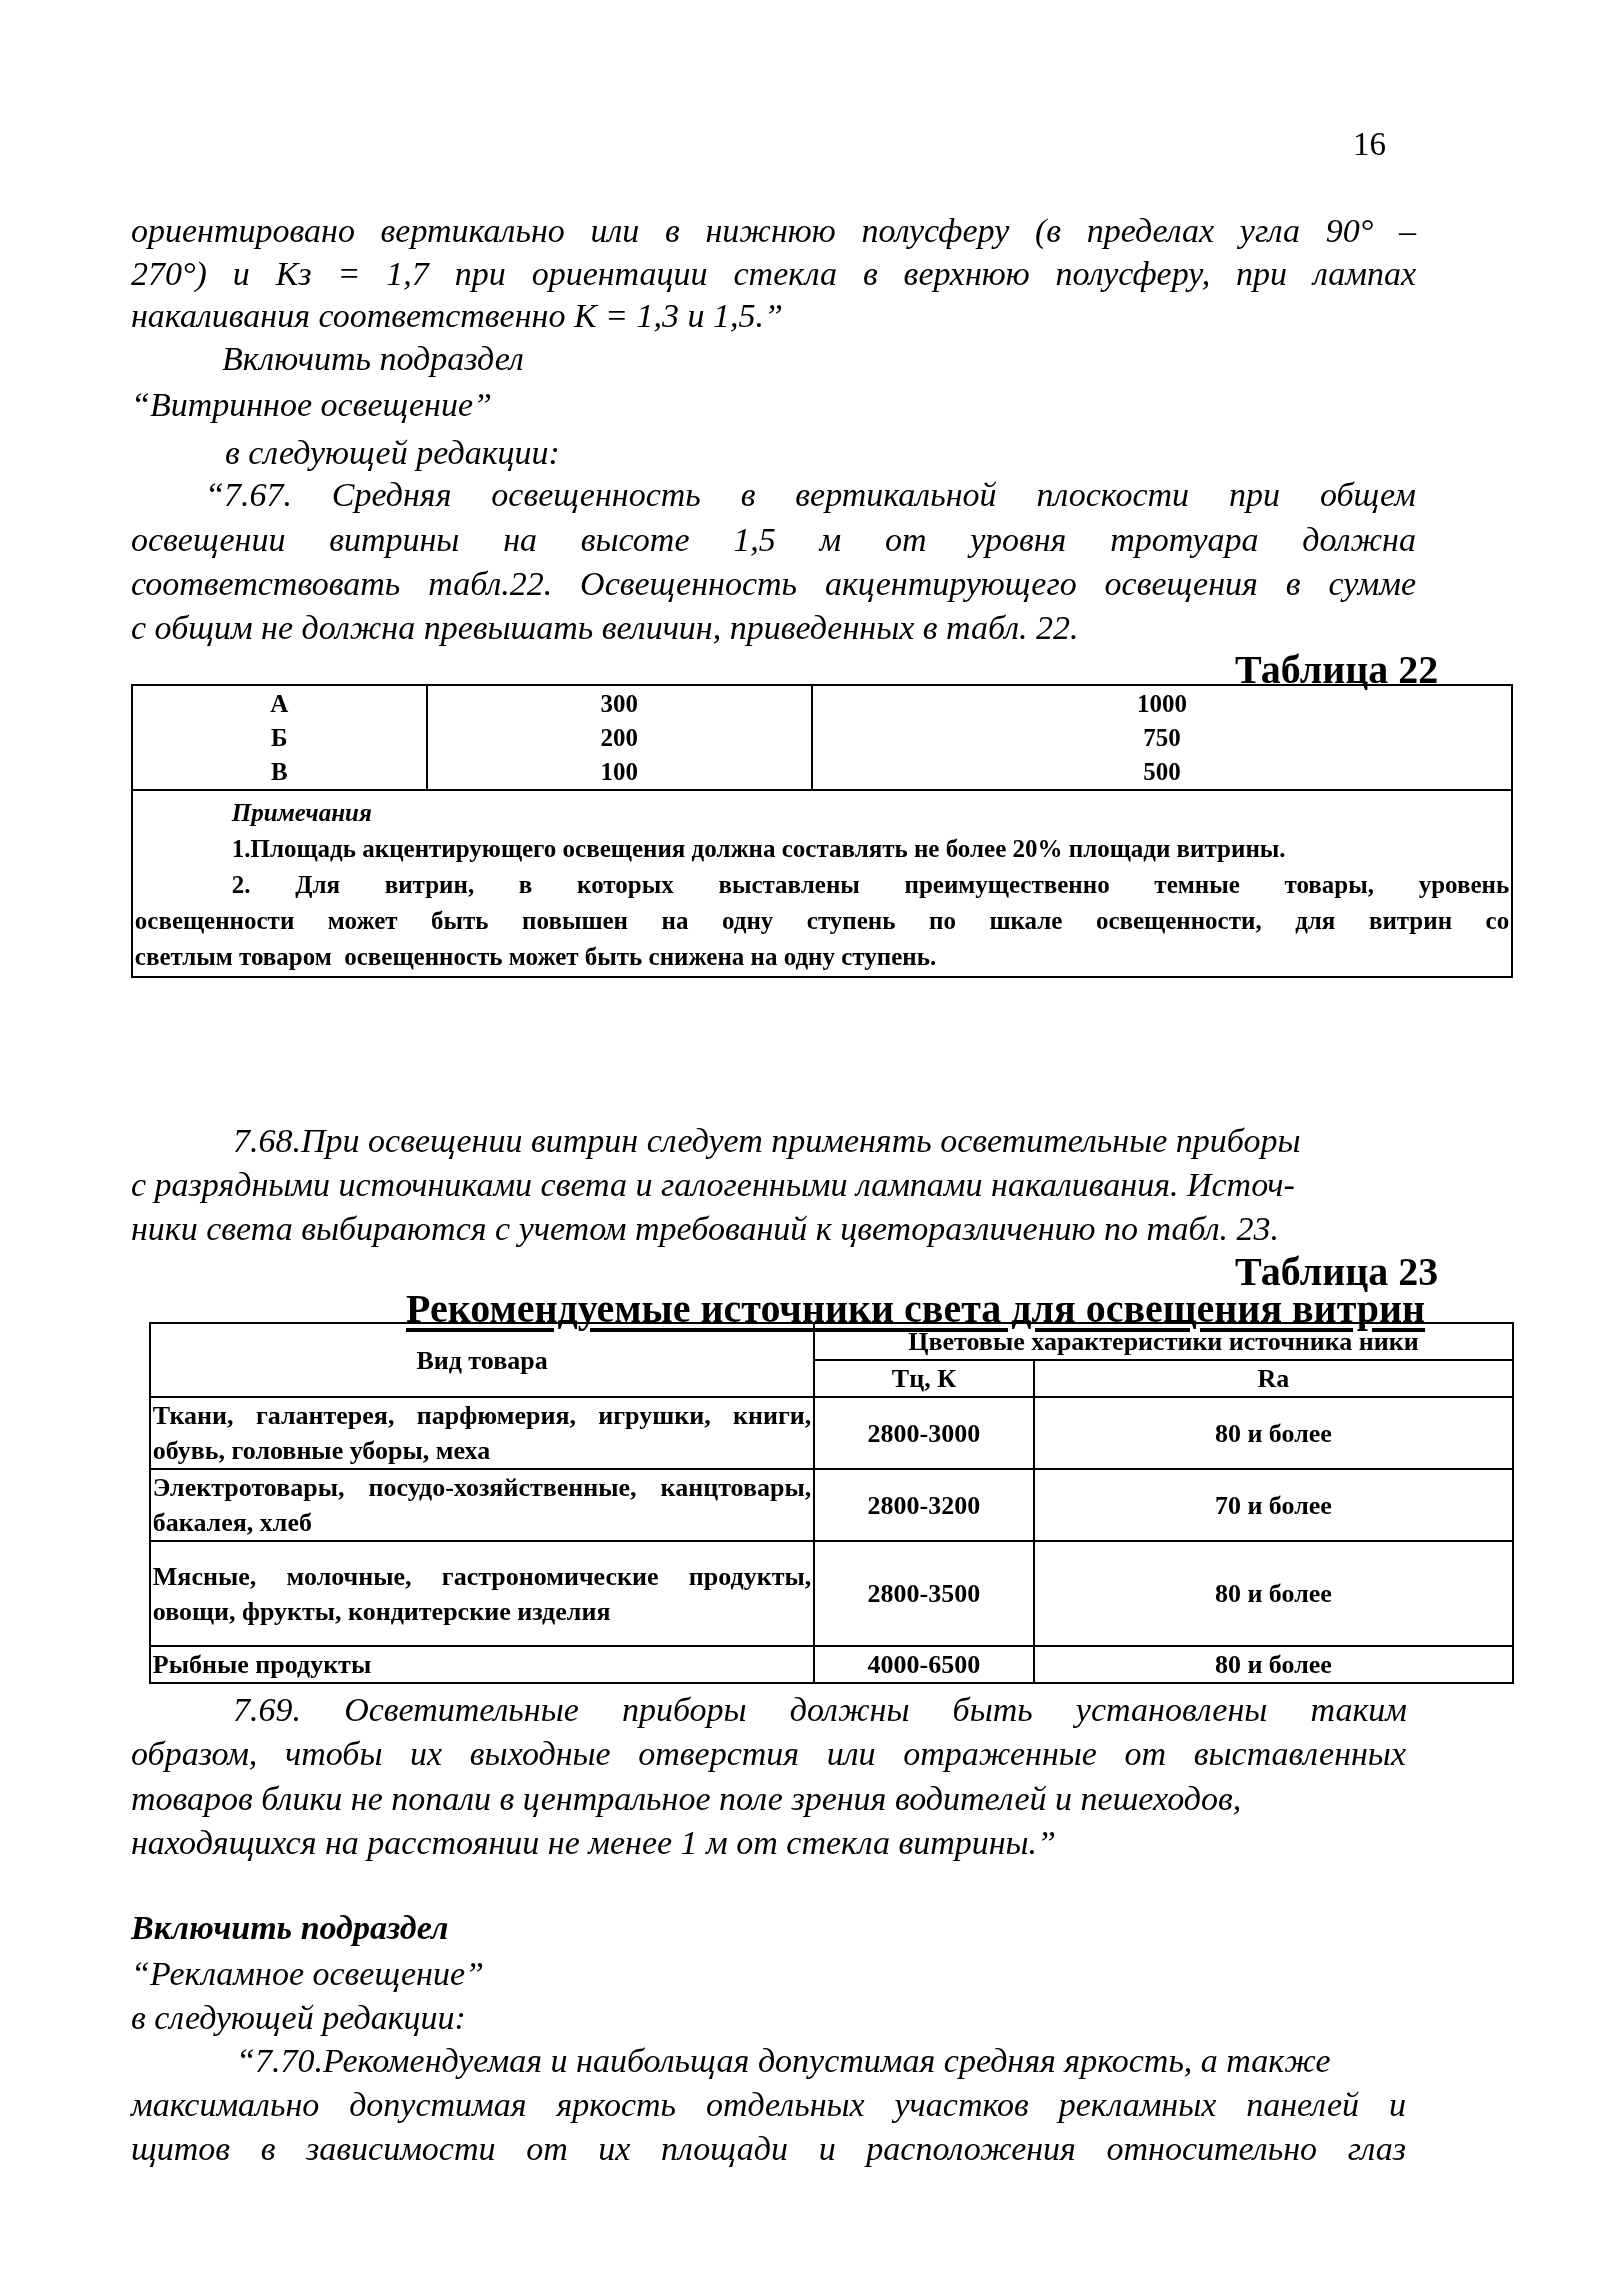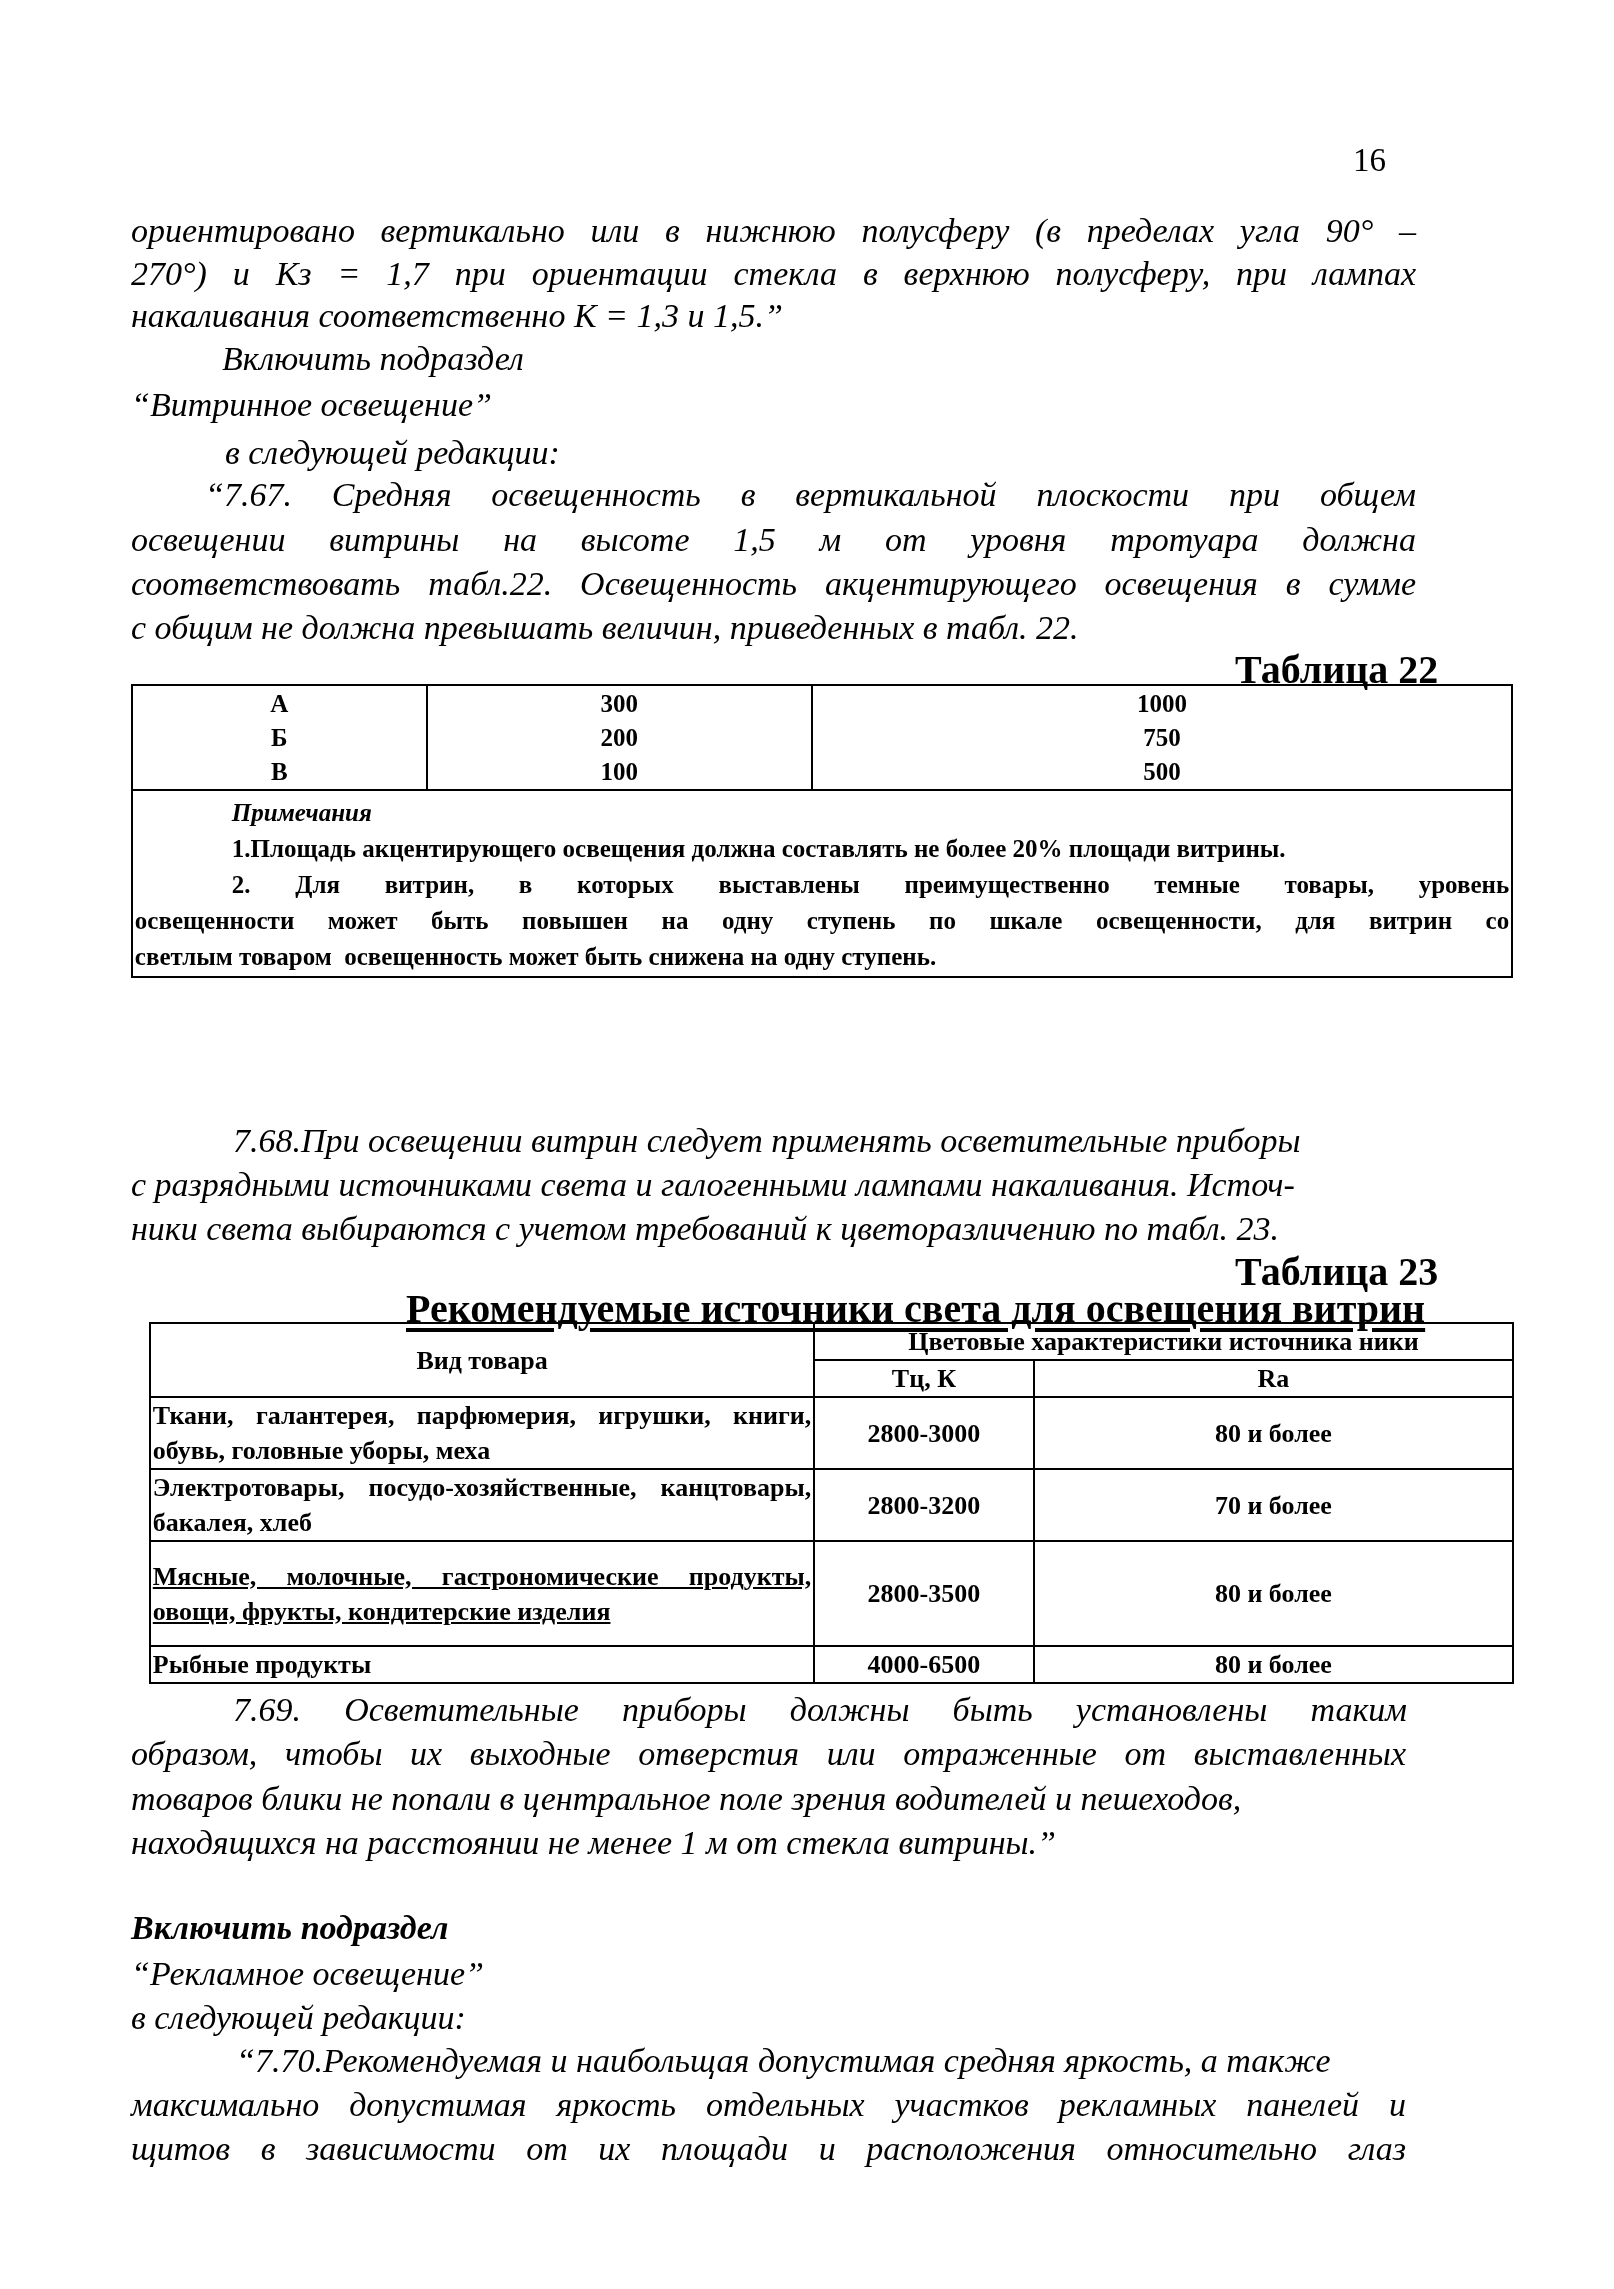--- a/index.html
+++ b/index.html
@@ -6,21 +6,21 @@
     body {
       width: 1614px; height: 2290px; position: relative; overflow: hidden;
       font-family: "Liberation Serif", "DejaVu Serif", serif;
       color: #000;
     }
     .line {
       position: absolute; left: 131px; width: 1285px;
       font-size: 34px; line-height: 42px; white-space: nowrap; font-style: italic;
     }
     .just { text-align: justify; text-align-last: justify; }
-    .page-num { position: absolute; left: 1353px; top: 142px; font-size: 33px; }
+    .page-num { position: absolute; left: 1353px; top: 126px; font-size: 33px; }
     .ital { font-style: italic; }
     .bold { font-weight: bold; }
     .center { text-align: left; }
     .tbl-caption { position: absolute; font-size: 40px; font-weight: bold; }
 
     table { border-collapse: collapse; position: absolute; }
     td { border: 2.3px solid #000; padding: 0 5.5px; vertical-align: middle; }
     .t22 { left: 131px; top: 684px; width: 1382px; font-size: 25px; font-weight: bold; }
     .t22 td { text-align: center; line-height: 33px; }
     .t22 .hdr td { height: 107px; }
@@ -112,21 +112,21 @@
     <td class="l" style="height:70px;">Ткани, галантерея, парфюмерия, игрушки, книги, обувь, головные уборы, меха</td>
     <td class="c">2800-3000</td>
     <td class="c">80 и более</td>
   </tr>
   <tr>
     <td class="l" style="height:70px;">Электротовары, посудо-хозяйственные, канцтовары, бакалея, хлеб</td>
     <td class="c">2800-3200</td>
     <td class="c">70 и более</td>
   </tr>
   <tr>
-    <td class="l" style="height:103px;text-decoration:underline;">Мясные, молочные, гастрономические продукты, овощи, фрукты, кондитерские изделия</td>
+    <td class="l" style="height:103px;">Мясные, молочные, гастрономические продукты, овощи, фрукты, кондитерские изделия</td>
     <td class="c">2800-3500</td>
     <td class="c">80 и более</td>
   </tr>
   <tr>
     <td class="l" style="height:35px;">Рыбные продукты</td>
     <td class="c">4000-6500</td>
     <td class="c">80 и более</td>
   </tr>
 </tbody>
   </table>

